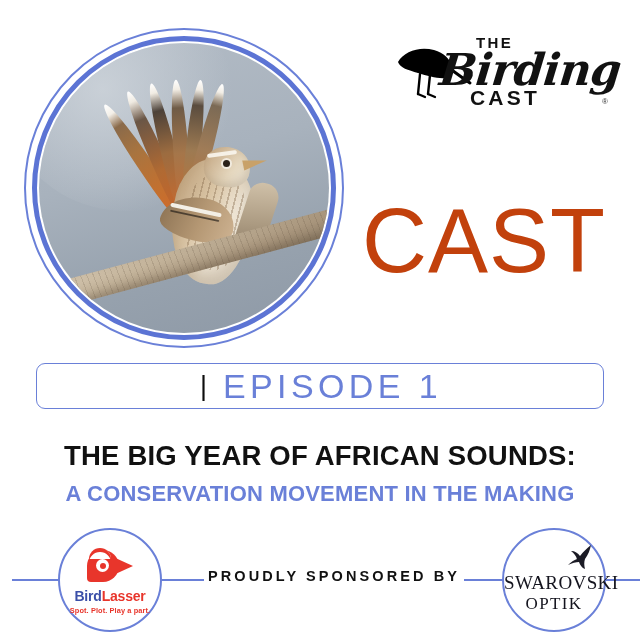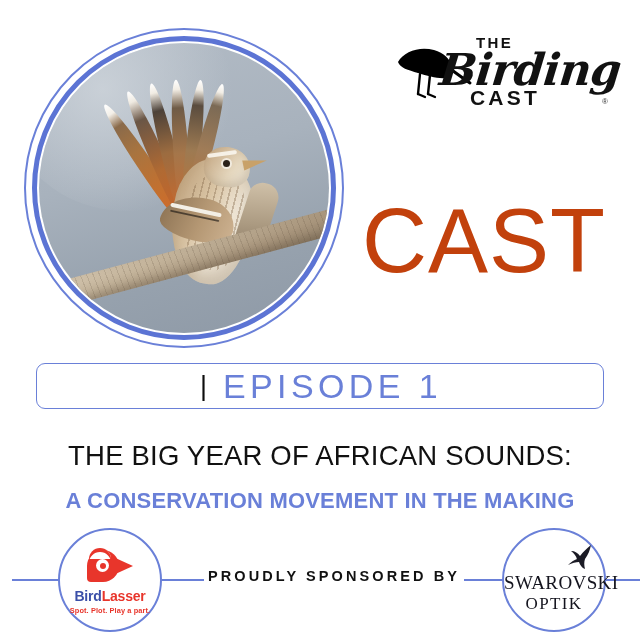--- a/index.html
+++ b/index.html
@@ -300,27 +300,27 @@
   
   .title-block {
     position: absolute;
     left: 20px;
     top: 440px;
     width: 600px;
     text-align: center;
   }
   .title-main {
     font-size: 27.5px;
-    font-weight: 400;
+    font-weight: 700;
     letter-spacing: .2px;
     color: #111111;
     line-height: 1.18;
   }
   .title-sub {
-    margin-top: 16px;
+    margin-top: 9px;
     font-size: 22px;
     font-weight: 700;
     letter-spacing: .2px;
     color: #6a80d8;
     line-height: 1.18;
   }
 
   
   .sponsor-strip {
     position: absolute;

